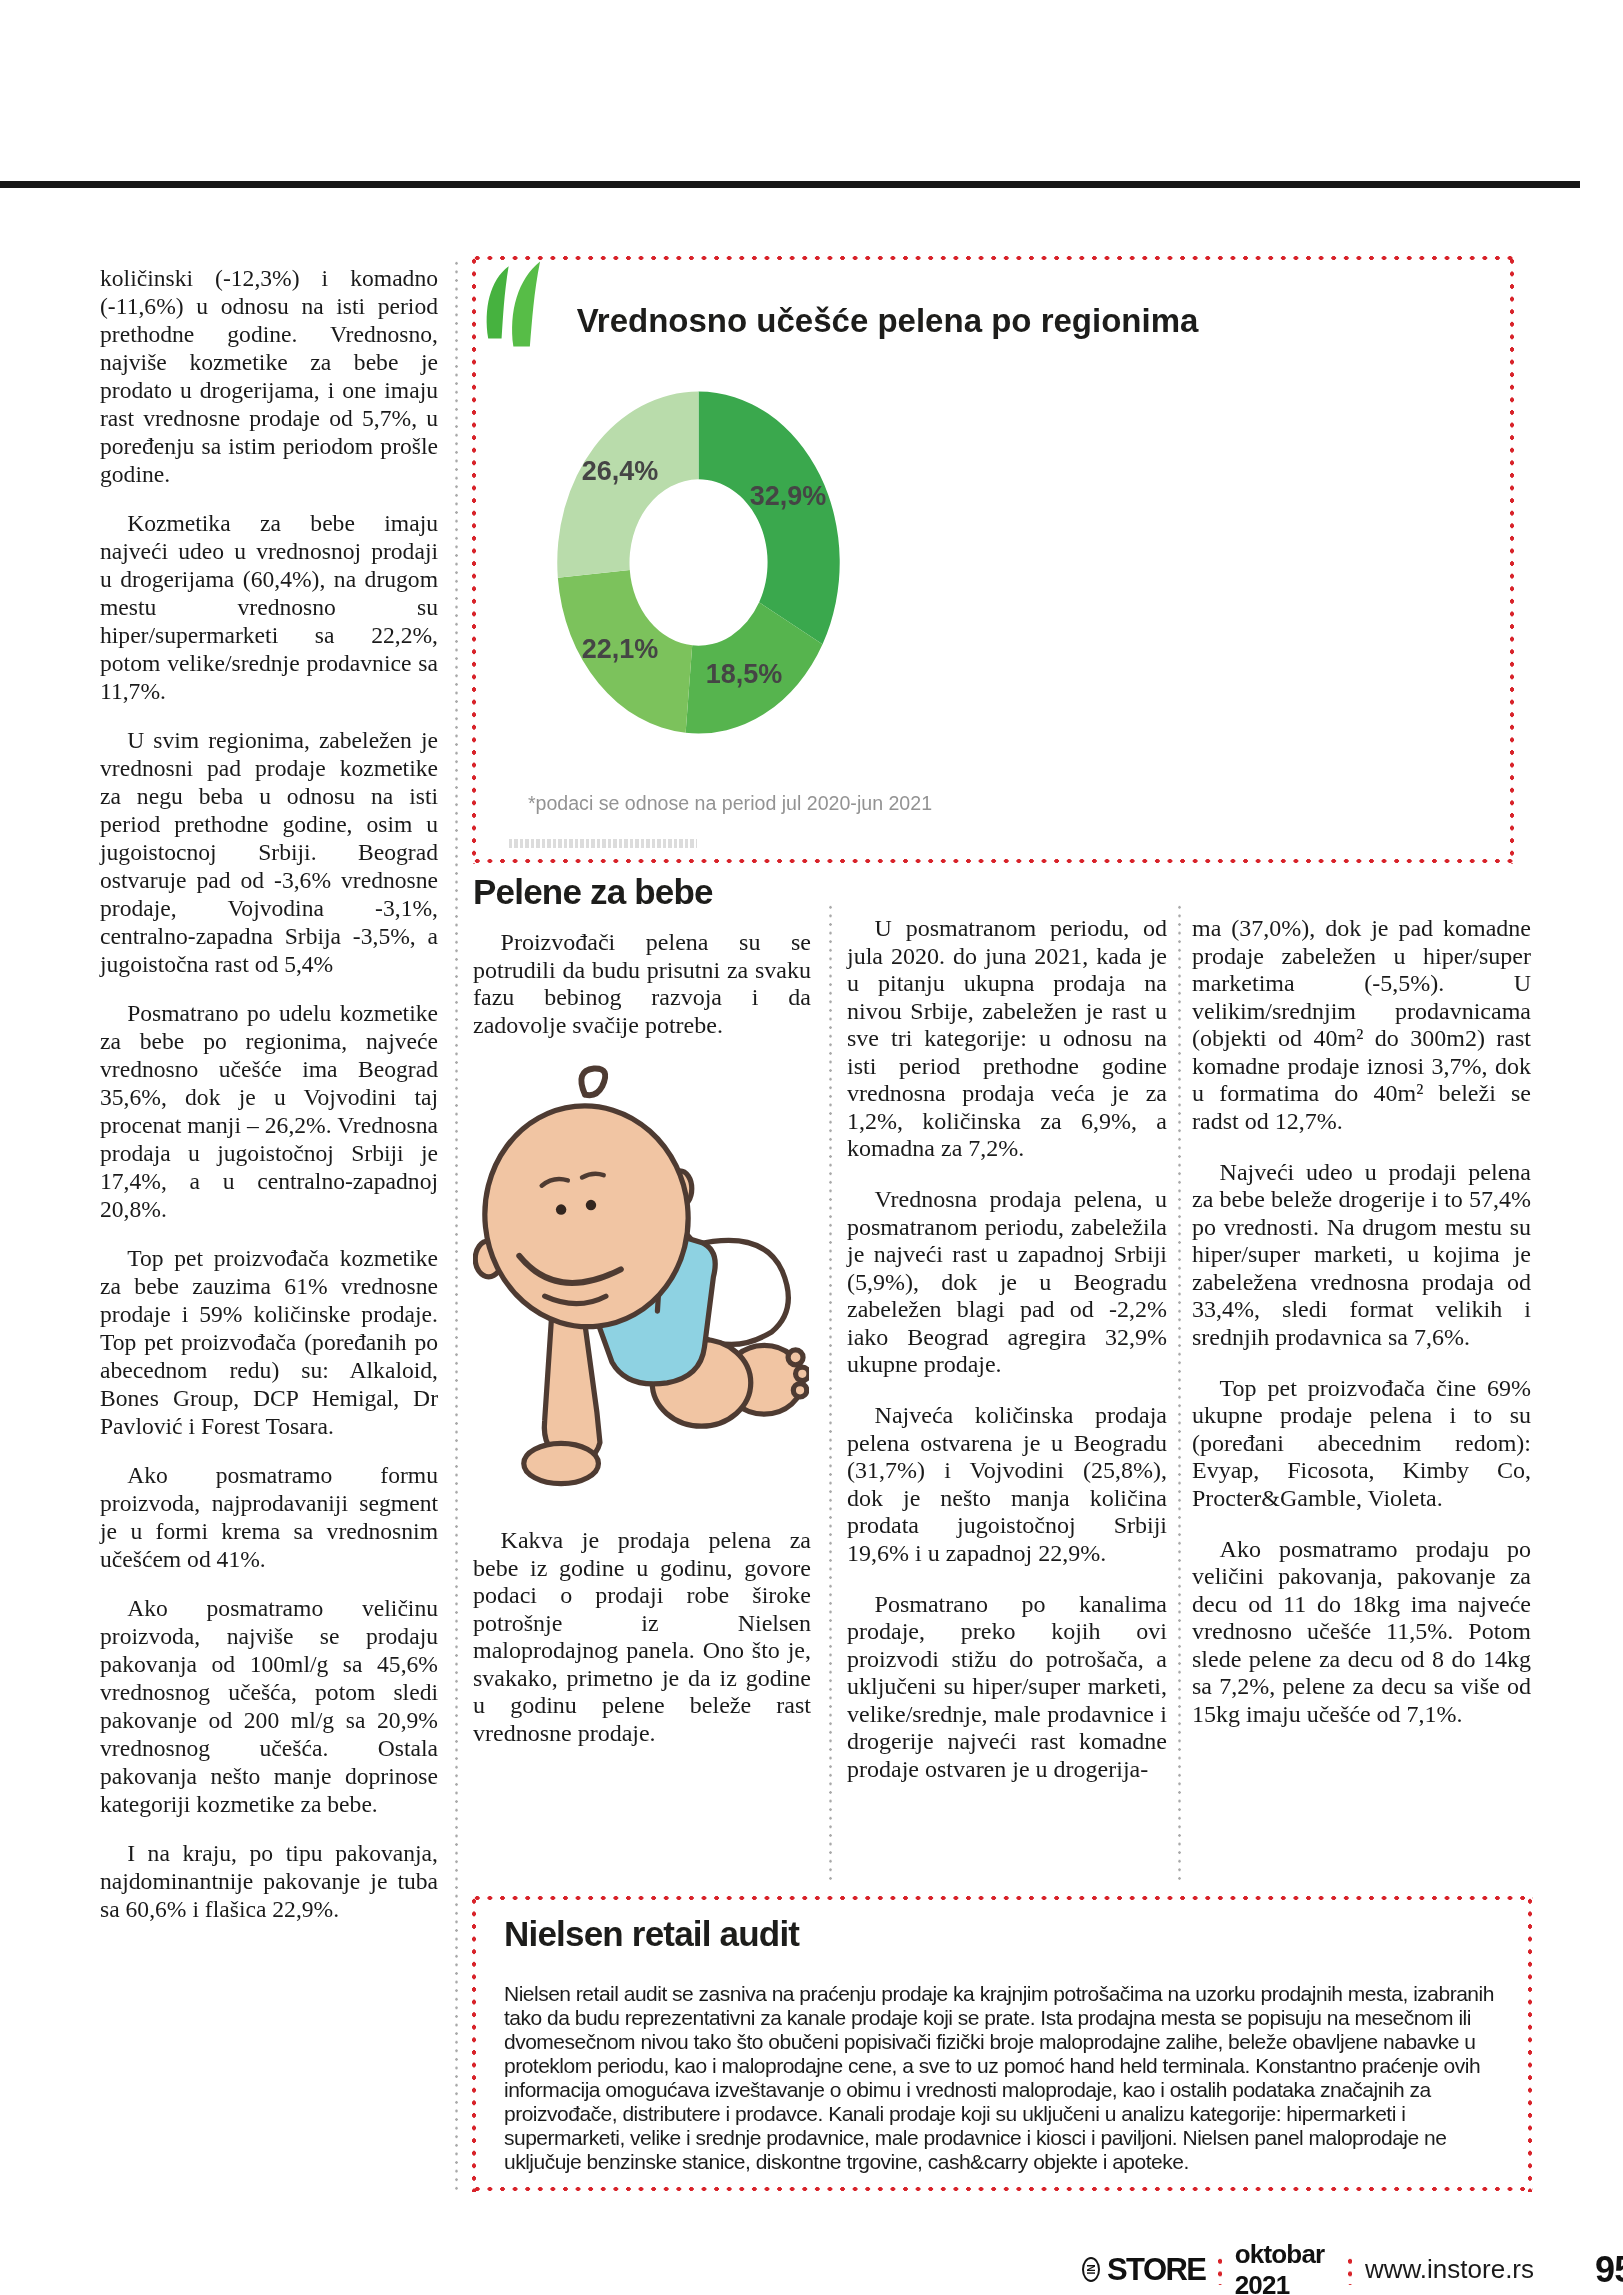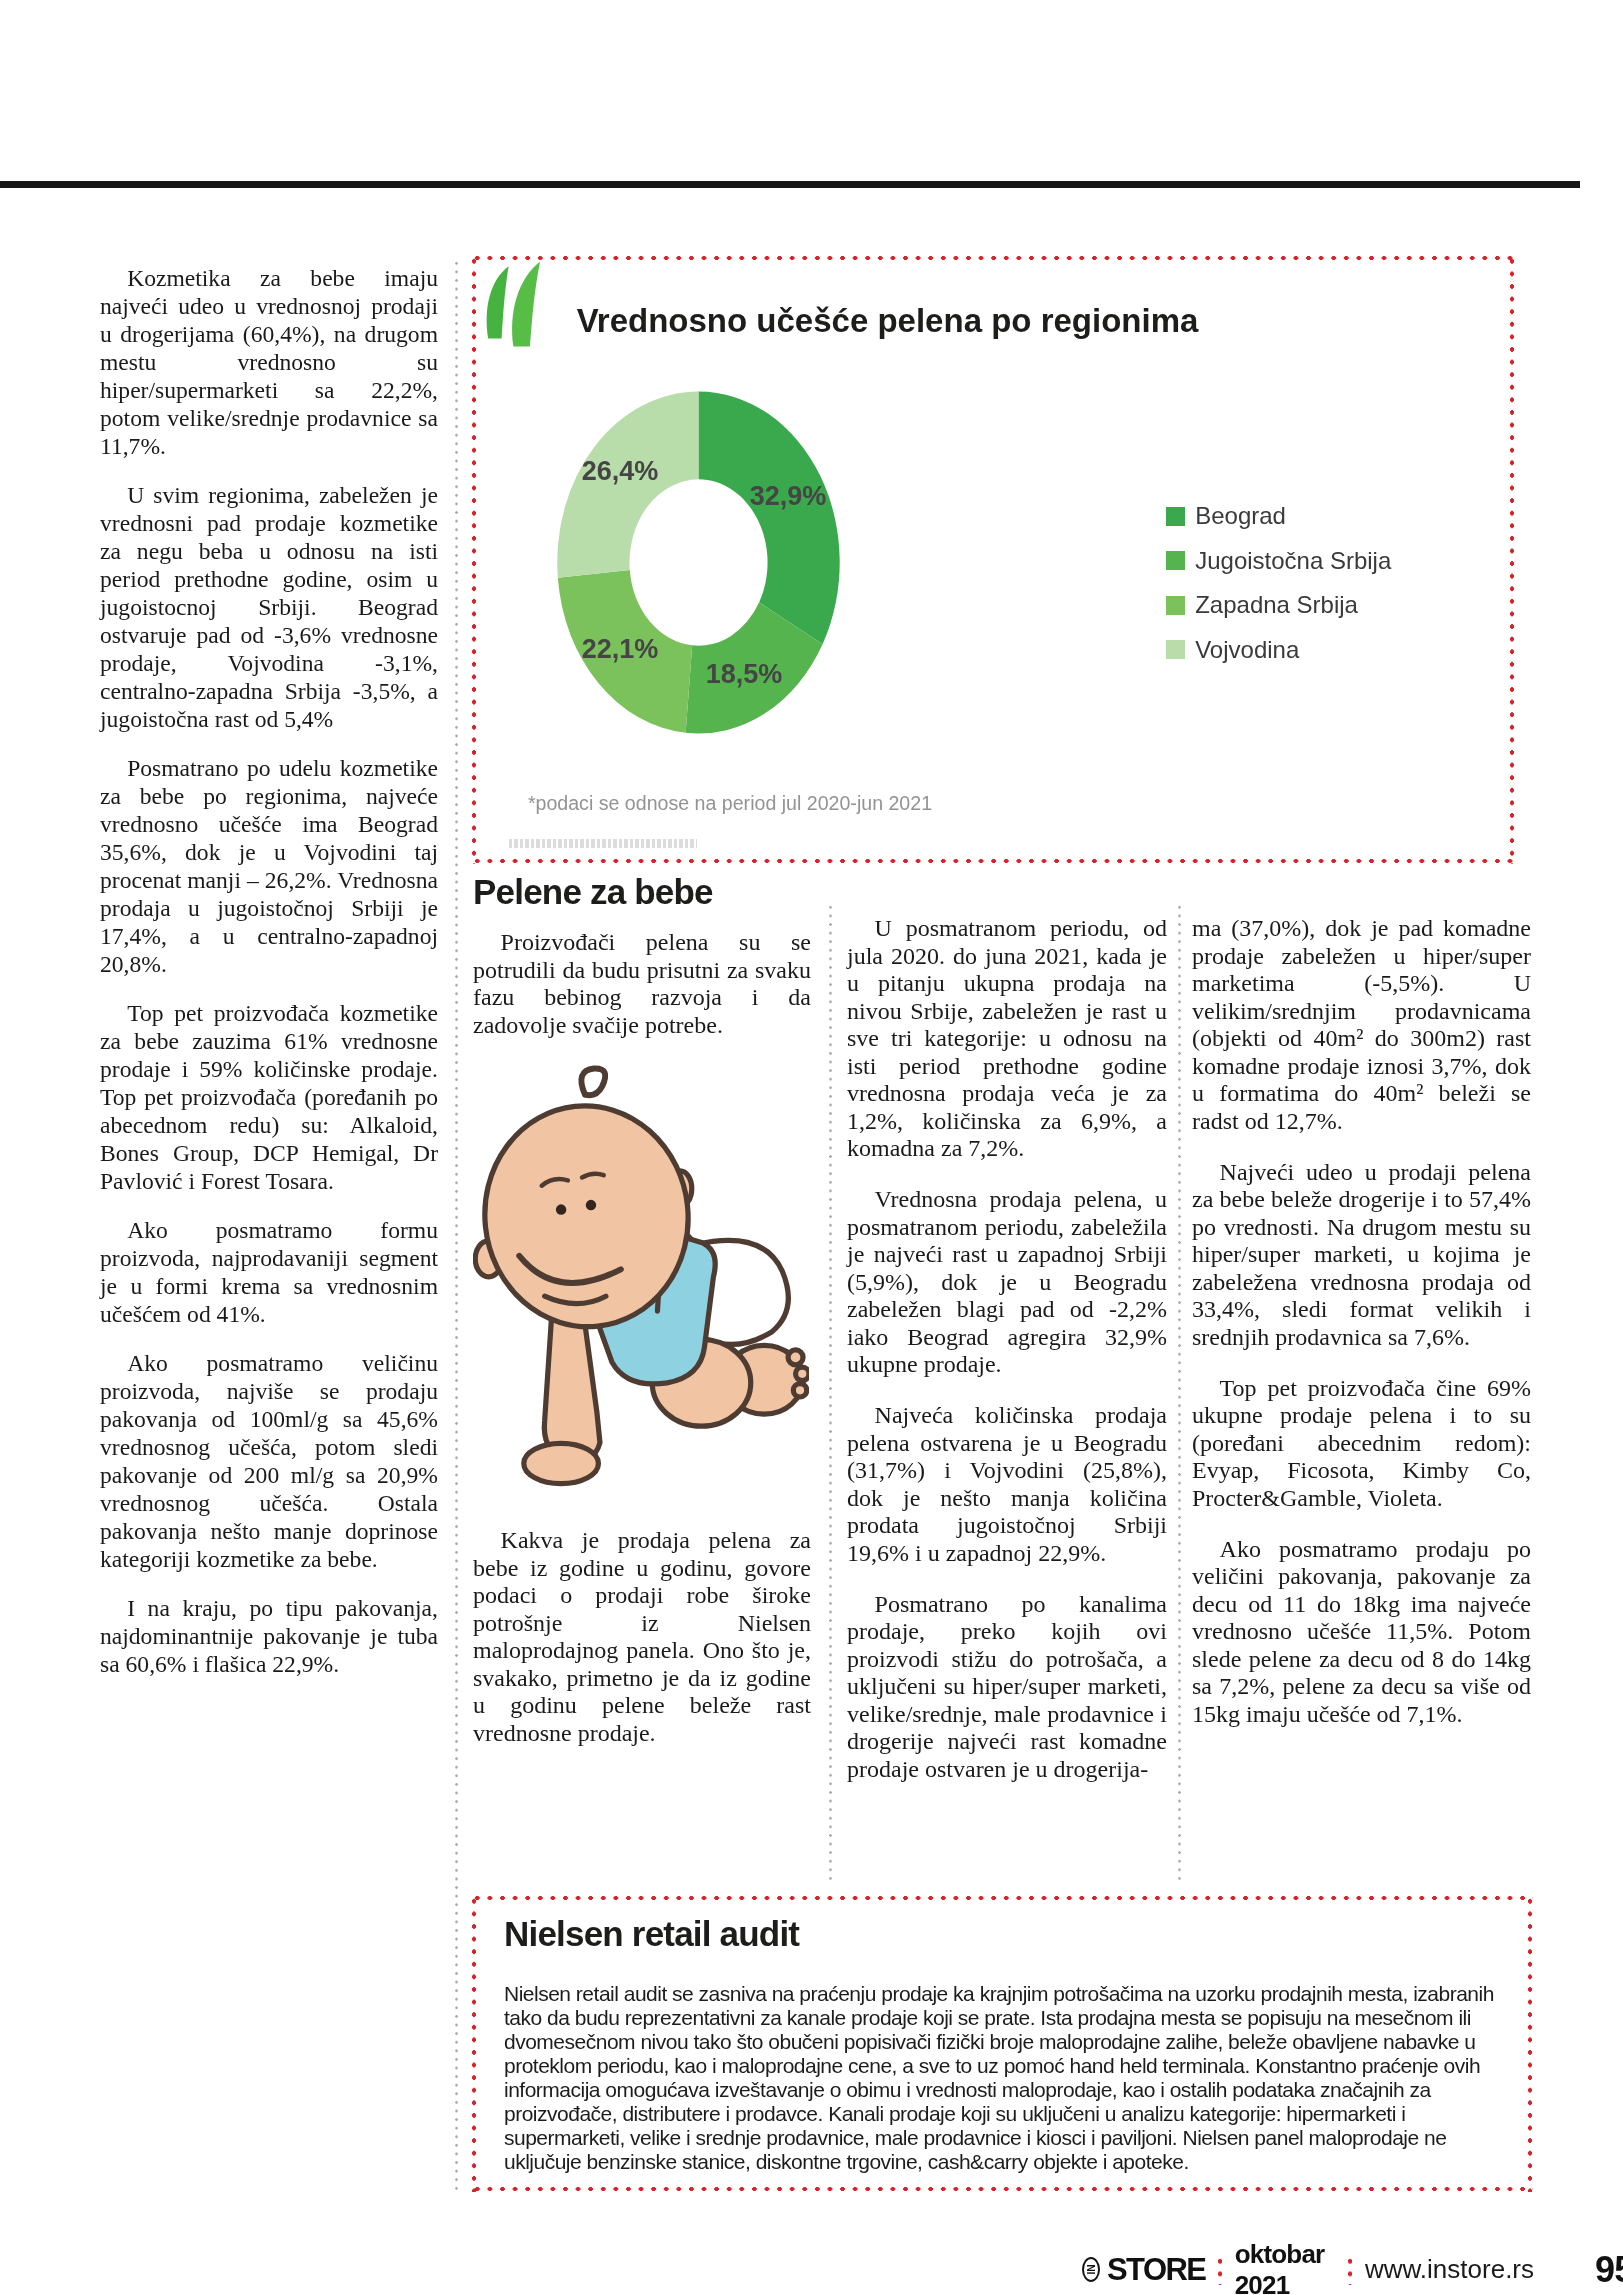--- a/index.html
+++ b/index.html
@@ -81,20 +81,21 @@
 
 <div class="page">
 
   <div class="top-rule"></div>
 
   <div class="sep" style="left:455px;top:259px;height:1932px;"></div>
   <div class="sep" style="left:829px;top:903px;height:982px;"></div>
   <div class="sep" style="left:1178px;top:903px;height:982px;"></div>
 
   <div class="col col1">
+    <p class="cont">količinski (-12,3%) i komadno (-11,6%) u odnosu na isti period prethodne godine. Vrednosno, najviše kozmetike za bebe je prodato u drogerijama, i one imaju rast vrednosne prodaje od 5,7%, u poređenju sa istim periodom prošle godine.</p>
     <p>Kozmetika za bebe imaju najveći udeo u vrednosnoj prodaji u drogerijama (60,4%), na drugom mestu vrednosno su hiper/supermarketi sa 22,2%, potom velike/srednje prodavnice sa 11,7%.</p>
     <p>U svim regionima, zabeležen je vrednosni pad prodaje kozmetike za negu beba u odnosu na isti period prethodne godine, osim u jugoistocnoj Srbiji. Beograd ostvaruje pad od -3,6% vrednosne prodaje, Vojvodina -3,1%, centralno-zapadna Srbija -3,5%, a jugoistočna rast od 5,4%</p>
     <p>Posmatrano po udelu kozmetike za bebe po regionima, najveće vrednosno učešće ima Beograd 35,6%, dok je u Vojvodini taj procenat manji – 26,2%. Vrednosna prodaja u jugoistočnoj Srbiji je 17,4%, a u centralno-zapadnoj 20,8%.</p>
     <p>Top pet proizvođača kozmetike za bebe zauzima 61% vrednosne prodaje i 59% količinske prodaje. Top pet proizvođača (poređanih po abecednom redu) su: Alkaloid, Bones Group, DCP Hemigal, Dr Pavlović i Forest Tosara.</p>
     <p>Ako posmatramo formu proizvoda, najprodavaniji segment je u formi krema sa vrednosnim učešćem od 41%.</p>
     <p>Ako posmatramo veličinu proizvoda, najviše se prodaju pakovanja od 100ml/g sa 45,6% vrednosnog učešća, potom sledi pakovanje od 200 ml/g sa 20,9% vrednosnog učešća. Ostala pakovanja nešto manje doprinose kategoriji kozmetike za bebe.</p>
     <p>I na kraju, po tipu pakovanja, najdominantnije pakovanje je tuba sa 60,6% i flašica 22,9%.</p>
   </div>
 
   <div class="chart-box">
@@ -117,38 +118,20 @@
         <path d="M346.1 330.2 A180 218 0 0 1 171.6 443.1 L180.0 331.6 A88 106 0 0 0 265.3 276.7 Z" fill="#56b44e"></path>
         <path d="M171.6 443.1 A180 218 0 0 1 8.7 245.5 L100.4 235.5 A88 106 0 0 0 180.0 331.6 Z" fill="#7cc25c"></path>
         <path d="M8.7 245.5 A180 218 0 0 1 188.0 8.0 L188.0 120.0 A88 106 0 0 0 100.4 235.5 Z" fill="#b9dcab"></path>
       </svg>
 
     <div class="slice-label lbl-0">32,9%</div>
     <div class="slice-label lbl-1">18,5%</div>
     <div class="slice-label lbl-2">22,1%</div>
     <div class="slice-label lbl-3">26,4%</div>
 
-    <div class="legend">
-      <div class="legend-row">
-        <span class="swatch" style="background: rgb(58, 168, 77);"></span>
-        <span>Beograd</span>
-      </div>
-      <div class="legend-row">
-        <span class="swatch" style="background: rgb(86, 180, 78);"></span>
-        <span>Jugoistočna Srbija</span>
-      </div>
-      <div class="legend-row">
-        <span class="swatch" style="background: rgb(124, 194, 92);"></span>
-        <span>Zapadna Srbija</span>
-      </div>
-      <div class="legend-row">
-        <span class="swatch" style="background: rgb(185, 220, 171);"></span>
-        <span>Vojvodina</span>
-      </div>
-    </div>
 
     <div class="chart-footnote">*podaci se odnose na period jul 2020-jun 2021</div>
     <div class="fineprint"></div>
   </div>
 
   <div class="col col2">
     <h2 class="section-head">Pelene za bebe</h2>
     <p>Proizvođači pelena su se potrudili da budu prisutni za svaku fazu bebinog razvoja i da zadovolje svačije potrebe.</p>
     <div class="baby-wrap">
       <svg viewBox="0 0 450 590">

